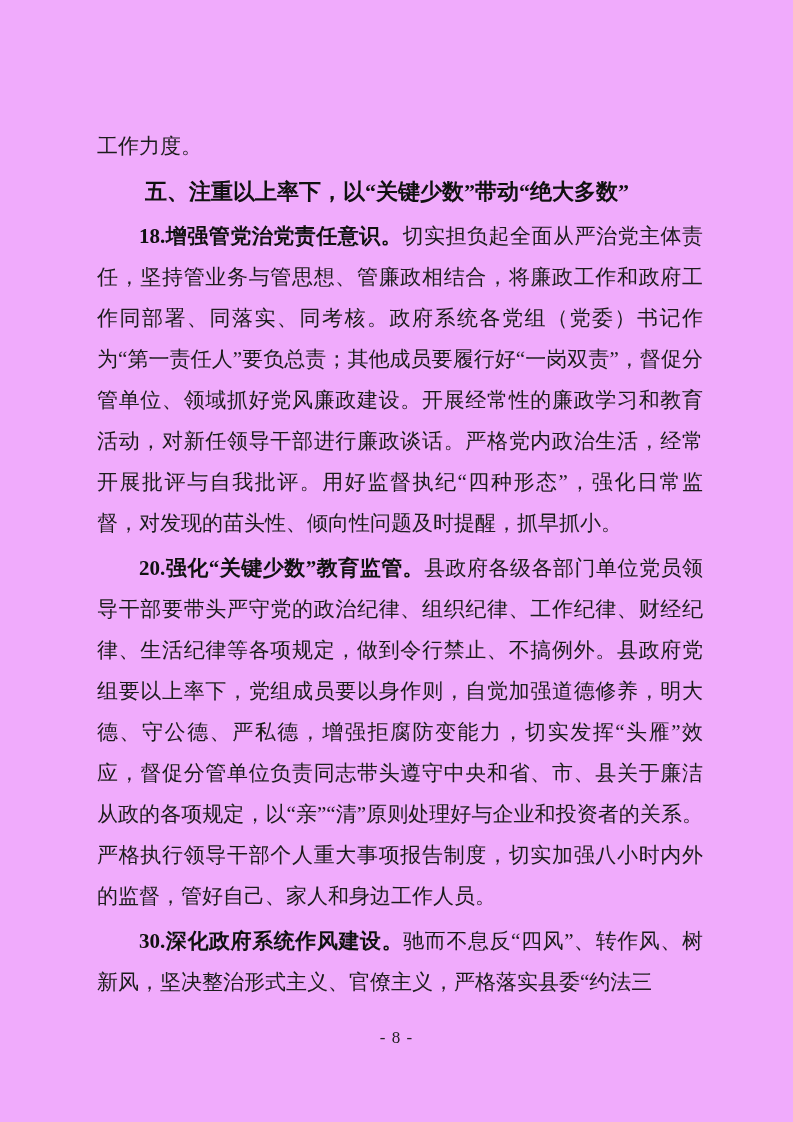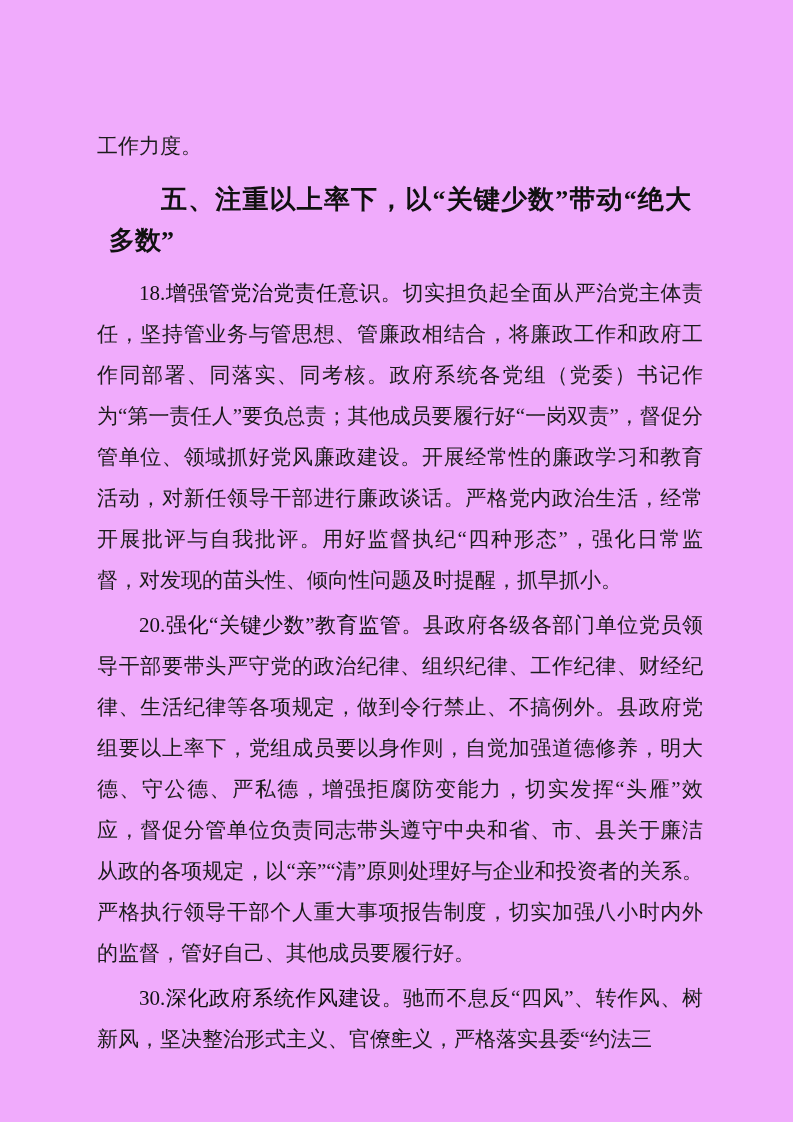--- a/index.html
+++ b/index.html
@@ -26,33 +26,33 @@
     font-size: 21px;
     line-height: 41px;
     text-align: justify;
     text-justify: inter-ideograph;
   }
   .carryover {
     margin: 0;
     text-indent: 0;
   }
   .section-heading {
-    margin: 12px;
-    font-size: 26px;
+    margin: 4px;
+    font-size: 22px;
     font-weight: bold;
     line-height: 41px;
     text-indent: 2em;
     color: #111111;
   }
   .para {
     margin: 4px 0 0 0;
     text-indent: 2em;
   }
   .para .lead {
-    font-weight: normal;
+    font-weight: bold;
     color: #111111;
   }
   .page-footer {
     position: absolute;
     left: 0;
     right: 0;
     top: 1026px;
     text-align: center;
     font-size: 17px;
     line-height: 24px;
@@ -69,21 +69,21 @@
 
     <p class="carryover">工作力度。</p>
 
     <h2 class="section-heading">五、注重以上率下，以“关键少数”带动“绝大多数”</h2>
 
     <p class="para">
       <span class="lead">18.增强管党治党责任意识。</span><span>切实担负起全面从严治党主体责任，坚持管业务与管思想、管廉政相结合，将廉政工作和政府工作同部署、同落实、同考核。政府系统各党组（党委）书记作为“第一责任人”要负总责；其他成员要履行好“一岗双责”，督促分管单位、领域抓好党风廉政建设。开展经常性的廉政学习和教育活动，对新任领导干部进行廉政谈话。严格党内政治生活，经常开展批评与自我批评。用好监督执纪“四种形态”，强化日常监督，对发现的苗头性、倾向性问题及时提醒，抓早抓小。</span>
     </p>
 
     <p class="para">
-      <span class="lead">20.强化“关键少数”教育监管。</span><span>县政府各级各部门单位党员领导干部要带头严守党的政治纪律、组织纪律、工作纪律、财经纪律、生活纪律等各项规定，做到令行禁止、不搞例外。县政府党组要以上率下，党组成员要以身作则，自觉加强道德修养，明大德、守公德、严私德，增强拒腐防变能力，切实发挥“头雁”效应，督促分管单位负责同志带头遵守中央和省、市、县关于廉洁从政的各项规定，以“亲”“清”原则处理好与企业和投资者的关系。严格执行领导干部个人重大事项报告制度，切实加强八小时内外的监督，管好自己、其他成员要履行好。</span>
+      <span class="lead">20.强化“关键少数”教育监管。</span><span>县政府各级各部门单位党员领导干部要带头严守党的政治纪律、组织纪律、工作纪律、财经纪律、生活纪律等各项规定，做到令行禁止、不搞例外。县政府党组要以上率下，党组成员要以身作则，自觉加强道德修养，明大德、守公德、严私德，增强拒腐防变能力，切实发挥“头雁”效应，督促分管单位负责同志带头遵守中央和省、市、县关于廉洁从政的各项规定，以“亲”“清”原则处理好与企业和投资者的关系。严格执行领导干部个人重大事项报告制度，切实加强八小时内外的监督，管好自己、家人和身边工作人员。</span>
     </p>
 
     <p class="para">
       <span class="lead">30.深化政府系统作风建设。</span><span>驰而不息反“四风”、转作风、树新风，坚决整治形式主义、官僚主义，严格落实县委“约法三</span>
     </p>
 
   </div>
 
   <div class="page-footer">- 8 -</div>
 

